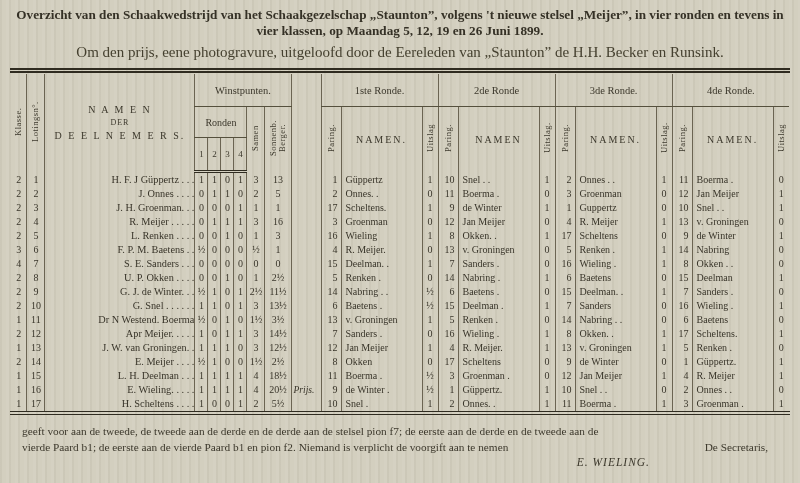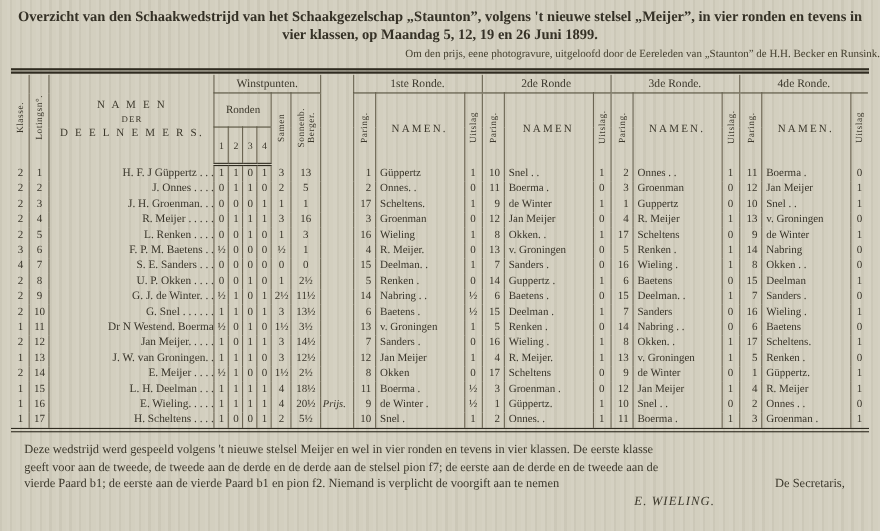--- a/index.html
+++ b/index.html
@@ -10,32 +10,32 @@
       #d3cfbf;
     font-family:"Liberation Serif","DejaVu Serif",serif;
     color:#39352a;
     -webkit-font-smoothing:antialiased;
   }
   .title{
     margin:7px auto 0; max-width:770px; text-align:center;
     font-size:13.2px; font-weight:bold; line-height:16px; color:#353126;
   }
   .subtitle{
-    margin:5px auto 0; text-align:right; font-size:10px; color:#45402f;
+    margin:5px auto 0; text-align:center; font-size:15px; color:#45402f;
   }
   .table-wrap{
     margin:7px 10px 0;
     border-top:5px double #2f2b20;
     border-bottom:4px double #2f2b20;
     padding-top:1px;
   }
   table{border-collapse:collapse; table-layout:fixed; width:778px; margin:0 auto;}
   th,td{padding:0; font-weight:normal; overflow:hidden; white-space:nowrap;}
   thead th{font-size:9px; color:#3c382c; vertical-align:middle;}
-  thead tr.grp th{font-size:10.5px; height:16px;}
+  thead tr.grp th{font-size:10.5px; height:32px;}
   th.rule{border-bottom:1px solid #55503d;}
   .vl{border-left:1px solid #6b6452;}
   .vert{
     writing-mode:vertical-rl; transform:rotate(180deg);
     font-size:8.5px; letter-spacing:0.5px; line-height:9px;
     margin:0 auto; height:62px; display:inline-block;
   }
   th .vert{color:#3c382c;}
   .namen-hdr div{text-align:center; letter-spacing:2px; font-size:10px; line-height:13px;}
   .sp2{letter-spacing:2px;}
@@ -302,21 +302,21 @@
     <td class="c vl">0</td>
     <td class="c vl">1</td>
     <td class="c vl">0</td>
     <td class="c vl">1</td>
     <td class="c vl">2½</td>
     <td class="note vl"></td>
     <td class="pr vl">5</td>
     <td class="rn vl">Renken  .</td>
     <td class="c vl">0</td>
     <td class="pr vl">14</td>
-    <td class="rn vl">Guppertz  .</td>
+    <td class="rn vl">Nabring  .</td>
     <td class="c vl">1</td>
     <td class="pr vl">6</td>
     <td class="rn vl">Baetens</td>
     <td class="c vl">0</td>
     <td class="pr vl">15</td>
     <td class="rn vl">Deelman</td>
     <td class="c vl">1</td>
   </tr>
         <tr>
     <td class="c">2</td>
@@ -386,21 +386,21 @@
     <td class="pr vl">14</td>
     <td class="rn vl">Nabring .  .</td>
     <td class="c vl">0</td>
     <td class="pr vl">6</td>
     <td class="rn vl">Baetens</td>
     <td class="c vl">0</td>
   </tr>
         <tr>
     <td class="c">2</td>
     <td class="c vl">12</td>
-    <td class="naam vl">Jan Meijer.  .  .  .  .</td>
+    <td class="naam vl">Apr Meijer.  .  .  .  .</td>
     <td class="c vl">1</td>
     <td class="c vl">0</td>
     <td class="c vl">1</td>
     <td class="c vl">1</td>
     <td class="c vl">3</td>
     <td class="c vl">14½</td>
     <td class="note vl"></td>
     <td class="pr vl">7</td>
     <td class="rn vl">Sanders  .</td>
     <td class="c vl">0</td>
@@ -532,20 +532,19 @@
     <td class="c vl">1</td>
     <td class="pr vl">3</td>
     <td class="rn vl">Groenman  .</td>
     <td class="c vl">1</td>
   </tr>
       </tbody>
 </table>
 </div>
 
 <div class="footer">
-  <div>Deze wedstrijd werd gespeeld volgens 't nieuwe stelsel Meijer en wel in vier ronden en tevens in vier klassen. De eerste klasse</div>
   <div>geeft voor aan de tweede, de tweede aan de derde en de derde aan de stelsel pion f7; de eerste aan de derde en de tweede aan de</div>
   <div class="l3">
     <span>vierde Paard b1; de eerste aan de vierde Paard b1 en pion f2. Niemand is verplicht de voorgift aan te nemen</span>
     <span>De Secretaris,</span>
   </div>
   <div class="sig">E. WIELING.</div>
 </div>
 
 </body></html>

